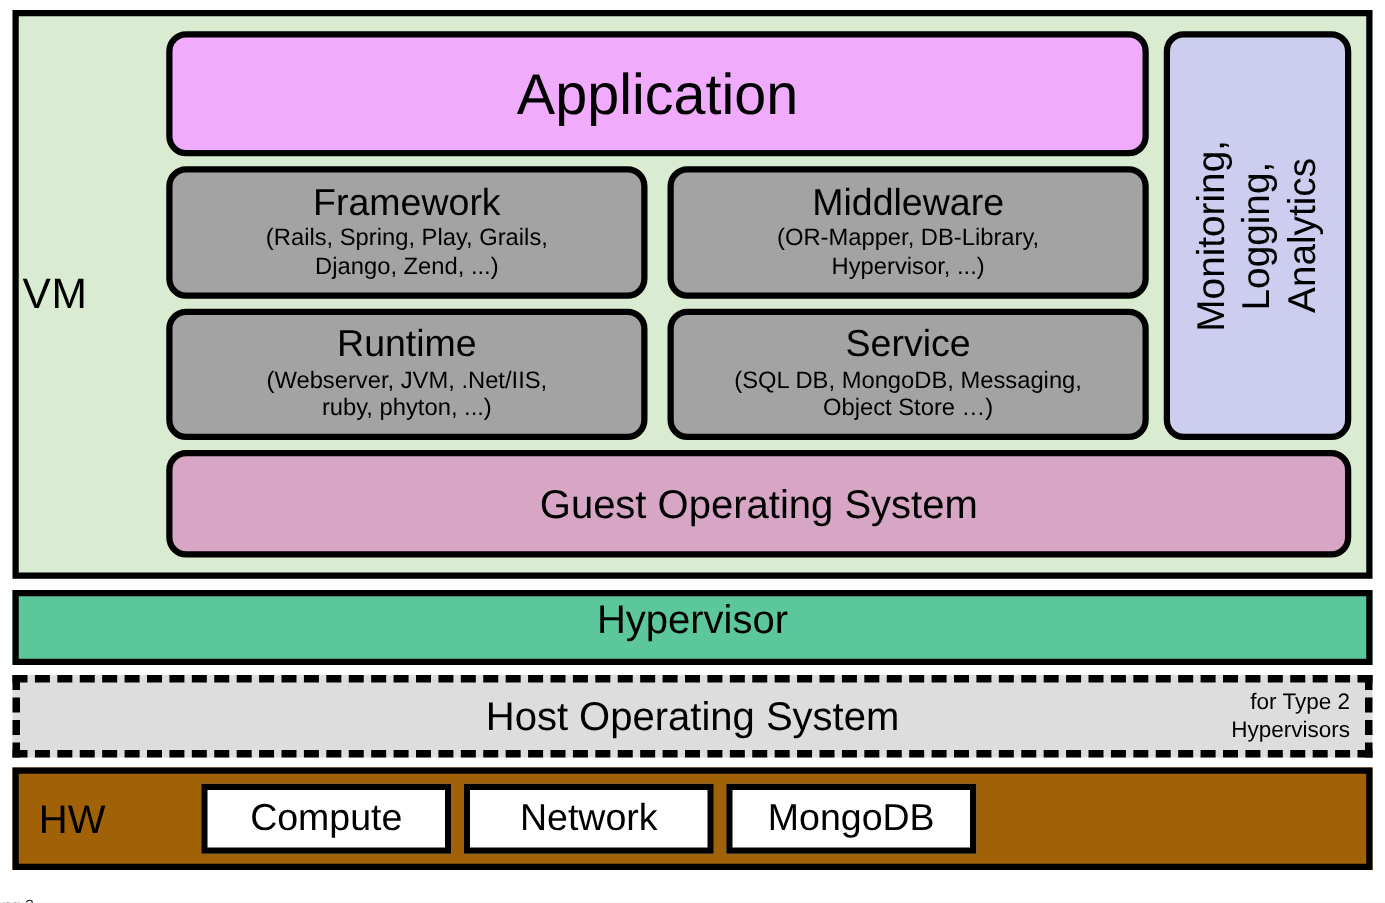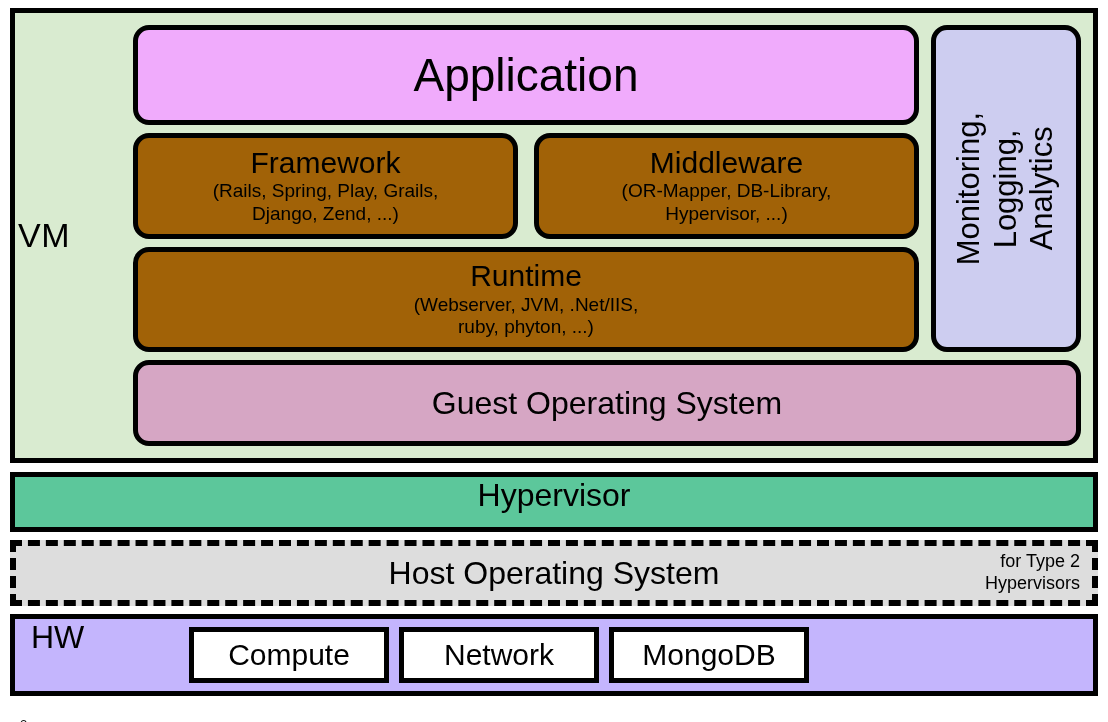--- a/index.html
+++ b/index.html
@@ -92,21 +92,21 @@
   }
 
   .tier-row {
     display: flex;
     flex-direction: row;
     gap: 16px;
     flex: 1 1 auto;
   }
 
   .box-component {
-    background: #a16207;
+    background: #a3a3a3;
     flex: 1 1 0;
     padding: 4px 8px;
   }
 
   .comp-title {
     font-size: 30px;
     line-height: 1.05;
     margin-bottom: 2px;
   }
 
@@ -174,27 +174,26 @@
     font-size: 18px;
     line-height: 1.2;
     text-align: right;
     white-space: pre-line;
   }
 
   
   .hw-layer {
     flex: 0 0 82px;
     margin-top: 8px;
-    background: #c4b5fd;
-    border: 5px solid #000000;
-    box-sizing: border-box;
-    display: flex;
-    flex-direction: row;
-    align-items: flex-start;
-    gap: 28px;
+    background: #a16207;
+    border: 5px solid #000000;
+    box-sizing: border-box;
+    display: flex;
+    flex-direction: row;
+    align-items: center;
   }
 
   .hw-label {
     flex: 0 0 118px;
     padding-left: 16px;
     font-size: 32px;
     box-sizing: border-box;
   }
 
   .hw-boxes {
@@ -263,20 +262,25 @@
 Hypervisor, ...)</div>
             </div>
           </div>
 
           <div class="tier-row">
             <div class="rbox box-component">
               <div class="comp-title">Runtime</div>
               <div class="comp-sub" style="white-space: pre-line;">(Webserver, JVM, .Net/IIS,
 ruby, phyton, ...)</div>
             </div>
+            <div class="rbox box-component">
+              <div class="comp-title">Service</div>
+              <div class="comp-sub" style="white-space: pre-line;">(SQL DB, MongoDB, Messaging,
+Object Store …)</div>
+            </div>
           </div>
 
         </div>
 
         <div class="rbox box-monitoring">
           <div class="vertical-text" style="white-space: pre-line;">Monitoring,
 Logging,
 Analytics</div>
         </div>
 

